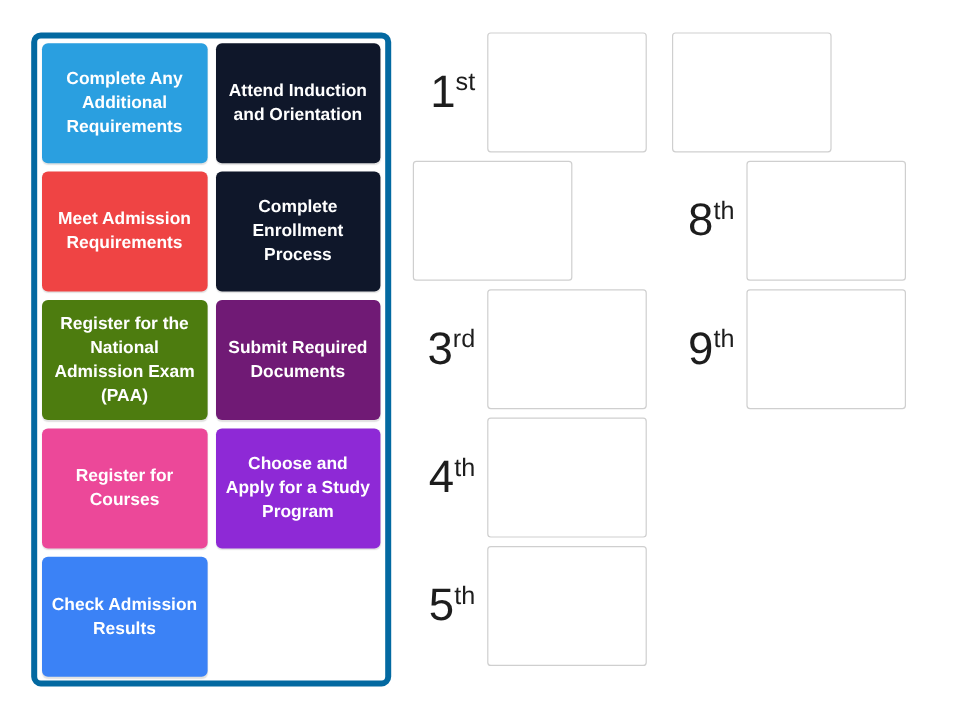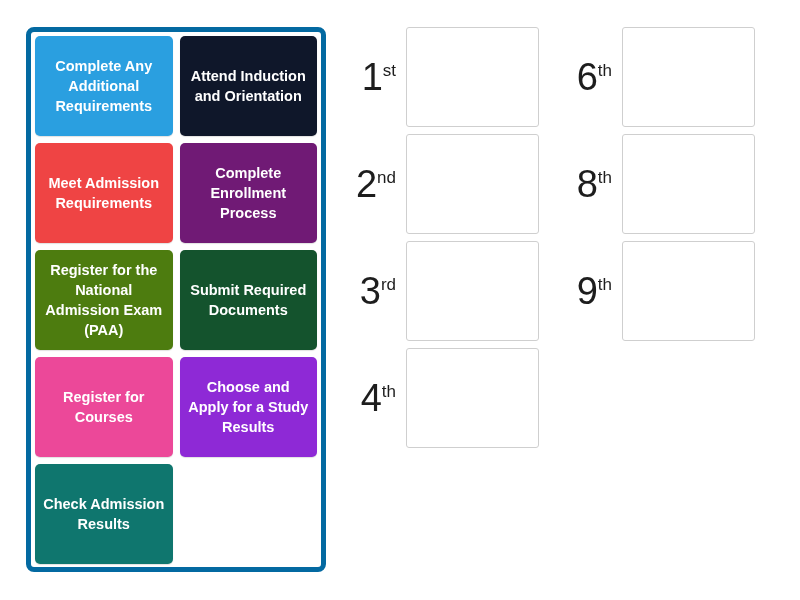--- a/index.html
+++ b/index.html
@@ -95,21 +95,21 @@
     text-align: right;
     padding-right: 10px;
     box-sizing: border-box;
     font-weight: normal;
     line-height: 1;
     white-space: nowrap;
     user-select: none;
   }
 
   .slot-label sup {
-    font-size: 17px;
+    font-size: 21px;
     vertical-align: super;
     line-height: 0;
   }
 
   .slot-box {
     width: 133px;
     height: 100px;
     border: 1px solid #cfcfcf;
     border-radius: 3px;
     background: #ffffff;
@@ -129,90 +129,90 @@
       </div>
 
       <div class="tile" style="background:#0f172a">
         <span>Attend Induction and Orientation</span>
       </div>
 
       <div class="tile" style="background:#ef4444">
         <span>Meet Admission Requirements</span>
       </div>
 
-      <div class="tile" style="background:#701a75">
+      <div class="tile" style="background:#0f172a">
         <span>Complete Enrollment Process</span>
       </div>
 
       <div class="tile" style="background:#4d7c0f">
         <span>Register for the National Admission Exam (PAA)</span>
       </div>
 
-      <div class="tile" style="background:#14532d">
+      <div class="tile" style="background:#701a75">
         <span>Submit Required Documents</span>
       </div>
 
       <div class="tile" style="background:#ec4899">
         <span>Register for Courses</span>
       </div>
 
       <div class="tile" style="background:#8e29d6">
-        <span>Choose and Apply for a Study Results</span>
-      </div>
-
-      <div class="tile" style="background:#0f766e">
+        <span>Choose and Apply for a Study Program</span>
+      </div>
+
+      <div class="tile" style="background:#3b82f6">
         <span>Check Admission Results</span>
       </div>
 
       <div class="tile tile-empty"></div>
 
     </div>
   </div>
 
   <div class="slots">
 
     <div class="slot-col col-1">
 
       <div class="slot-row">
         <div class="slot-label">
           <span>1</span><sup>st</sup>
         </div>
         <div class="slot-box"></div>
       </div>
 
       <div class="slot-row">
-        <div class="slot-label">
-          <span>2</span><sup>nd</sup>
-        </div>
         <div class="slot-box"></div>
       </div>
 
       <div class="slot-row">
         <div class="slot-label">
           <span>3</span><sup>rd</sup>
         </div>
         <div class="slot-box"></div>
       </div>
 
       <div class="slot-row">
         <div class="slot-label">
           <span>4</span><sup>th</sup>
         </div>
         <div class="slot-box"></div>
       </div>
 
+      <div class="slot-row">
+        <div class="slot-label">
+          <span>5</span><sup>th</sup>
+        </div>
+        <div class="slot-box"></div>
+      </div>
 
     </div>
 
     <div class="slot-col col-2">
 
       <div class="slot-row">
-        <div class="slot-label">
-          <span>6</span><sup>th</sup>
-        </div>
         <div class="slot-box"></div>
       </div>
 
 
       <div class="slot-row">
         <div class="slot-label">
           <span>8</span><sup>th</sup>
         </div>
         <div class="slot-box"></div>
       </div>

